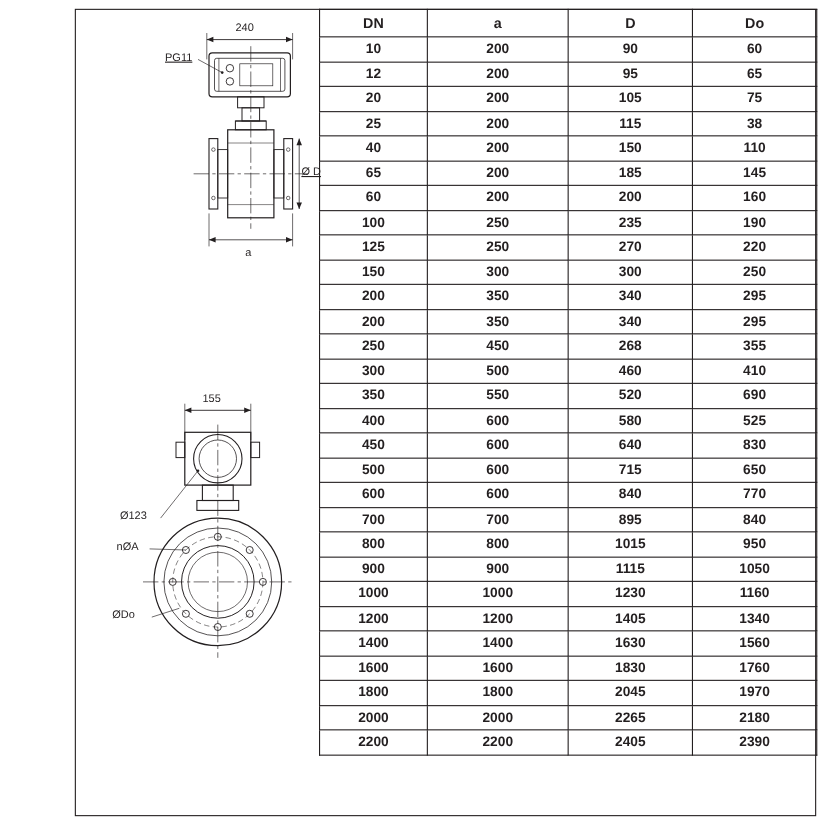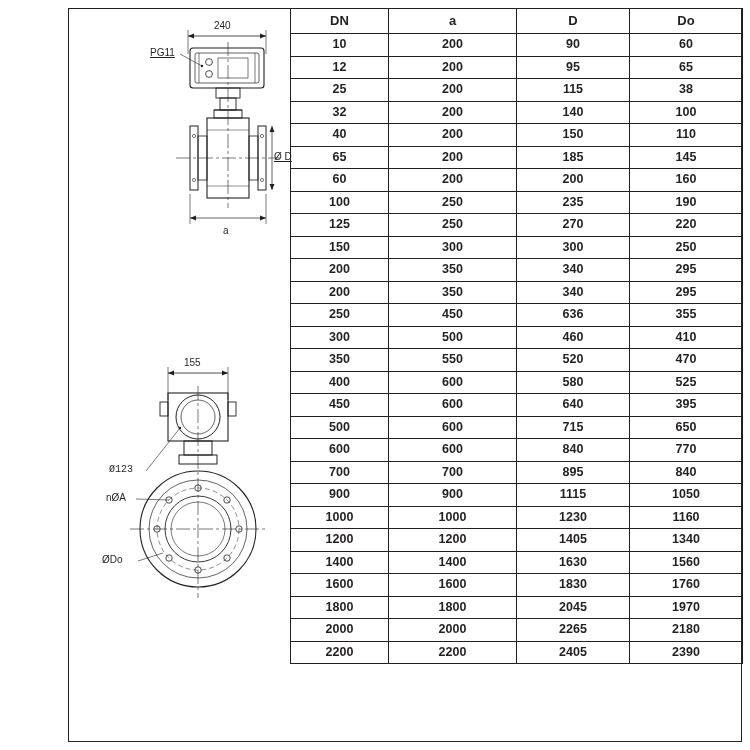--- a/index.html
+++ b/index.html
@@ -191,21 +191,21 @@
         <line x1="70" y1="553" x2="95" y2="545" stroke-width="0.6"></line>
       </g>
     </svg>
 
     <div class="dwg-label" style="left:146px; top:12px;text-align:right;">240</div>
     <div class="dwg-label" style="left:82px; top:39px;text-decoration:underline;">PG11</div>
     <div class="dwg-label" style="left:206px; top:143px;text-decoration:underline;">Ø D</div>
     <div class="dwg-label" style="left:155px; top:217px;">a</div>
 
     <div class="dwg-label" style="left:116px; top:349px;">155</div>
-    <div class="dwg-label" style="left:41px; top:456px;font-family:Liberation Mono, monospace;">Ø123</div>
+    <div class="dwg-label" style="left:41px; top:456px;">Ø123</div>
     <div class="dwg-label" style="left:38px; top:484px;">nØA</div>
     <div class="dwg-label" style="left:34px; top:546px;">ØDo</div>
   </div>
 
   <div id="table-wrap">
     <table class="spec">
       <colgroup>
         <col class="c0">
           <col class="c1">
           <col class="c2">
@@ -226,30 +226,30 @@
             <td>90</td>
             <td>60</td>
           </tr>
         <tr>
             <td>12</td>
             <td>200</td>
             <td>95</td>
             <td>65</td>
           </tr>
         <tr>
+            <td>20</td>
+            <td>200</td>
+            <td>105</td>
+            <td>75</td>
+          </tr>
+        <tr>
             <td>25</td>
             <td>200</td>
             <td>115</td>
             <td>38</td>
-          </tr>
-        <tr>
-            <td>32</td>
-            <td>200</td>
-            <td>140</td>
-            <td>100</td>
           </tr>
         <tr>
             <td>40</td>
             <td>200</td>
             <td>150</td>
             <td>110</td>
           </tr>
         <tr>
             <td>65</td>
             <td>200</td>
@@ -288,66 +288,72 @@
           </tr>
         <tr>
             <td>200</td>
             <td>350</td>
             <td>340</td>
             <td>295</td>
           </tr>
         <tr>
             <td>250</td>
             <td>450</td>
-            <td>636</td>
+            <td>268</td>
             <td>355</td>
           </tr>
         <tr>
             <td>300</td>
             <td>500</td>
             <td>460</td>
             <td>410</td>
           </tr>
         <tr>
             <td>350</td>
             <td>550</td>
             <td>520</td>
-            <td>470</td>
+            <td>690</td>
           </tr>
         <tr>
             <td>400</td>
             <td>600</td>
             <td>580</td>
             <td>525</td>
           </tr>
         <tr>
             <td>450</td>
             <td>600</td>
             <td>640</td>
-            <td>395</td>
+            <td>830</td>
           </tr>
         <tr>
             <td>500</td>
             <td>600</td>
             <td>715</td>
             <td>650</td>
           </tr>
         <tr>
             <td>600</td>
             <td>600</td>
             <td>840</td>
             <td>770</td>
           </tr>
         <tr>
             <td>700</td>
             <td>700</td>
             <td>895</td>
             <td>840</td>
           </tr>
         <tr>
+            <td>800</td>
+            <td>800</td>
+            <td>1015</td>
+            <td>950</td>
+          </tr>
+        <tr>
             <td>900</td>
             <td>900</td>
             <td>1115</td>
             <td>1050</td>
           </tr>
         <tr>
             <td>1000</td>
             <td>1000</td>
             <td>1230</td>
             <td>1160</td>

